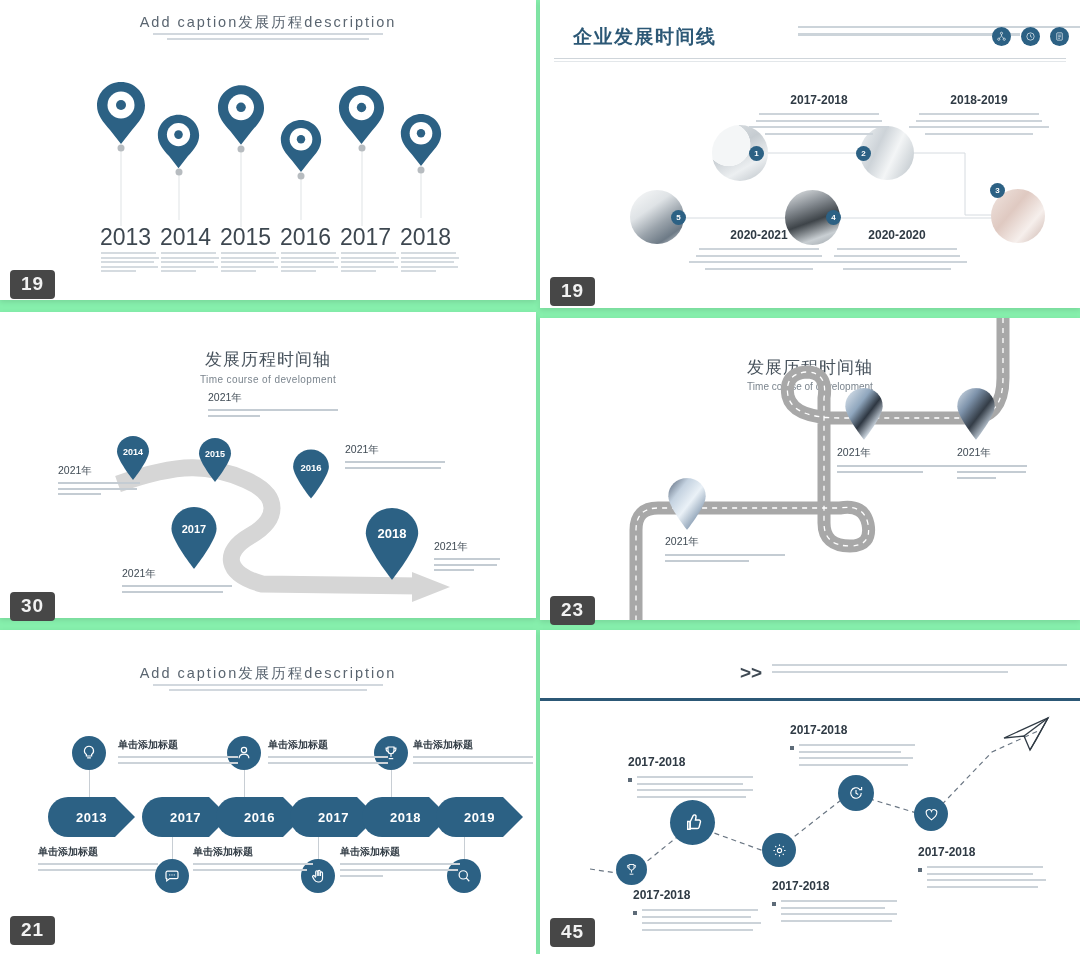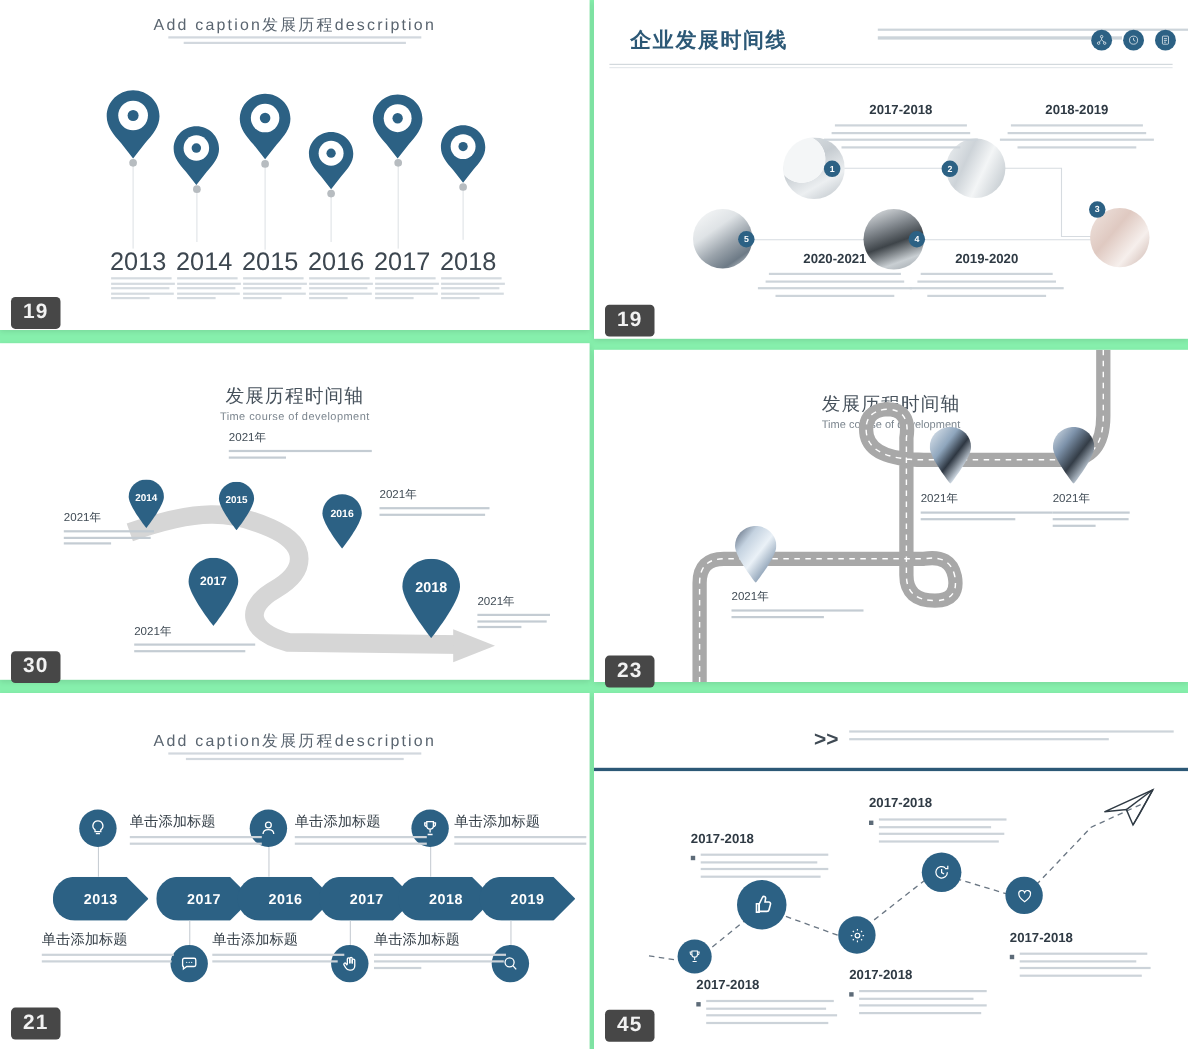--- a/index.html
+++ b/index.html
@@ -51,21 +51,21 @@
   .chev { position:absolute; height:40px; background:#2c6184; color:#fff;
       display:flex; align-items:center; justify-content:center;
       font-size:13px; font-weight:700; letter-spacing:.5px;
       clip-path: polygon(0 0, calc(100% - 20px) 0, 100% 50%, calc(100% - 20px) 100%, 0 100%);
       border-top-left-radius:20px; border-bottom-left-radius:20px; }
   .icircle { position:absolute; width:34px; height:34px; border-radius:50%;
       background:#2c6184; display:flex; align-items:center; justify-content:center; }
   .icircle svg { width:18px; height:18px; fill:none; stroke:#fff; stroke-width:1.6; }
   .connector { position:absolute; width:1px; background:#c8ced4; }
   .lbl21 { position:absolute; width:120px; }
-  .lbl21 .h { font-size:13px; font-weight:400; color:#364049; margin-bottom:4px; }
+  .lbl21 .h { font-size:10px; font-weight:700; color:#364049; margin-bottom:4px; }
   .lbl21 i { display:block; height:2px; background:#ccd3d9; margin-bottom:4px;}
 
   
   .s22 { left:540px; top:0; width:540px; height:308px; }
   .s22 .hdr { position:absolute; left:33px; top:24px; font-size:19px; font-weight:700;
       color:#2c5876; letter-spacing:1.5px; }
   .s22 .hsub { position:absolute; left:258px; top:26px; width:300px; }
   .s22 .hsub i { display:block; height:2.4px; background:#ccd4da; margin-bottom:5px;}
   .s22 .rule { position:absolute; left:14px; top:58px; width:512px; height:1px; background:#cfd5da;}
   .s22 .rule2 { position:absolute; left:14px; top:61px; width:512px; height:1px; background:#e3e7ea;}
@@ -476,21 +476,21 @@
         <i style="width:68%"></i>
     </div>
     <div class="cap22" style="left:360px; top:93px;">
       <div class="h">2018-2019</div>
       <i style="width:76%"></i>
         <i style="width:80%"></i>
         <i style="width:88%"></i>
         <i style="width:68%"></i>
     </div>
     <div class="cap22" style="left:278px; top:228px;">
-      <div class="h">2019-2020</div>
+      <div class="h">2020-2020</div>
       <i style="width:76%"></i>
         <i style="width:80%"></i>
         <i style="width:88%"></i>
         <i style="width:68%"></i>
     </div>
     <div class="cap22" style="left:140px; top:228px;">
       <div class="h">2020-2021</div>
       <i style="width:76%"></i>
         <i style="width:80%"></i>
         <i style="width:88%"></i>

